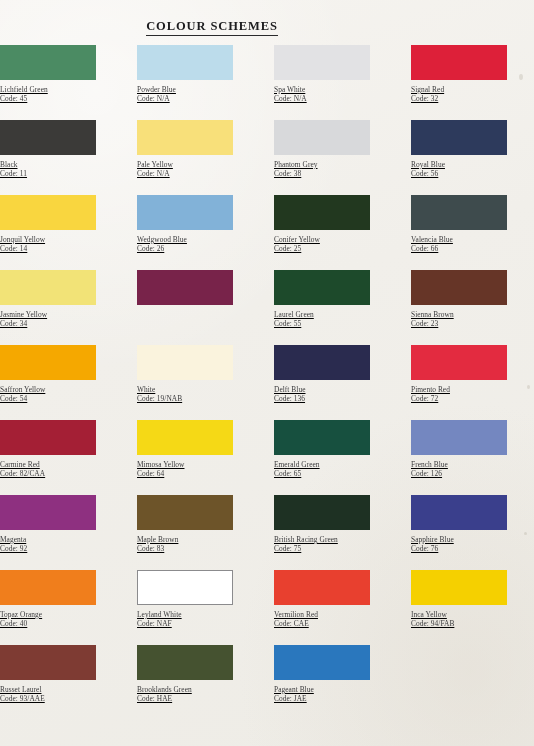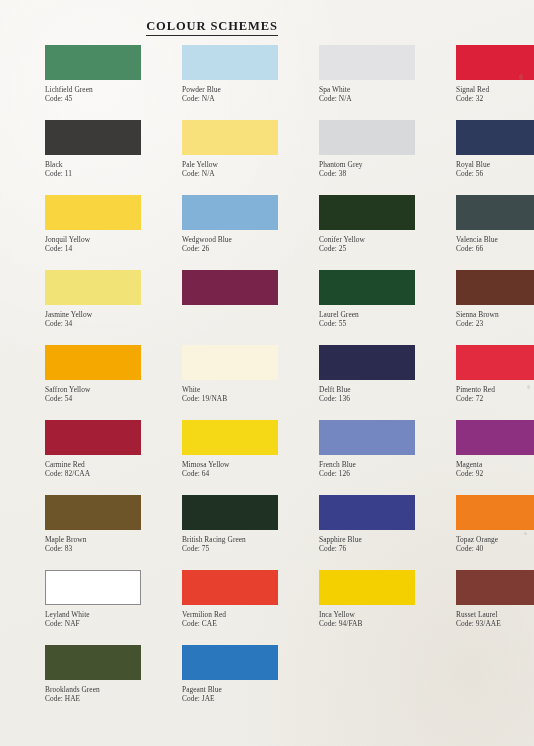--- a/index.html
+++ b/index.html
@@ -25,47 +25,47 @@
       radial-gradient(ellipse 60% 50% at 88% 90%, rgba(222,216,205,0.45), rgba(222,216,205,0) 72%),
       linear-gradient(160deg, #f6f4f0 0%, #f1efea 42%, #eeece6 100%);
     z-index: 0;
   }
   .page {
     position: relative;
     z-index: 1;
     width: 424px;
     height: 746px;
     box-sizing: border-box;
+    text-decoration: underline;
   }
   .title-wrap {
     text-align: center;
     padding-top: 16px;
     height: 30px;
     box-sizing: border-box;
   }
   .title {
     display: inline-block;
     font-size: 12.5px;
     font-weight: bold;
     letter-spacing: 0.9px;
     color: #1d1d1f;
     border-bottom: 1.3px solid #2a2a2c;
     padding-bottom: 0.5px;
     font-family: "Liberation Serif", "DejaVu Serif", serif;
   }
   .grid {
     margin-top: 15px;
-    padding-left: 21px;
+    padding-left: 0;
     padding-right: 9px;
     display: grid;
     grid-template-columns: repeat(4, 137px);
     grid-auto-rows: 75px;
     row-gap: 0px;
     column-gap: 0px;
-    margin-left: 24px;
   }
   .cell {
     position: relative;
     width: 137px;
     height: 75px;
   }
   .swatch {
     width: 96px;
     height: 35px;
     box-sizing: border-box;
@@ -250,20 +250,27 @@
         </div>
       </div>
       <div class="cell">
         <div class="swatch" style="background: rgb(245, 217, 22);"></div>
         <div class="labels">
           <span class="cname">Mimosa Yellow</span>
           <span class="ccode">Code: 64</span>
         </div>
       </div>
       <div class="cell">
+        <div class="swatch" style="background: rgb(23, 80, 63);"></div>
+        <div class="labels">
+          <span class="cname">Emerald Green</span>
+          <span class="ccode">Code: 65</span>
+        </div>
+      </div>
+      <div class="cell">
         <div class="swatch" style="background: rgb(116, 135, 192);"></div>
         <div class="labels">
           <span class="cname">French Blue</span>
           <span class="ccode">Code: 126</span>
         </div>
       </div>
       <div class="cell">
         <div class="swatch" style="background: rgb(142, 48, 128);"></div>
         <div class="labels">
           <span class="cname">Magenta</span>

